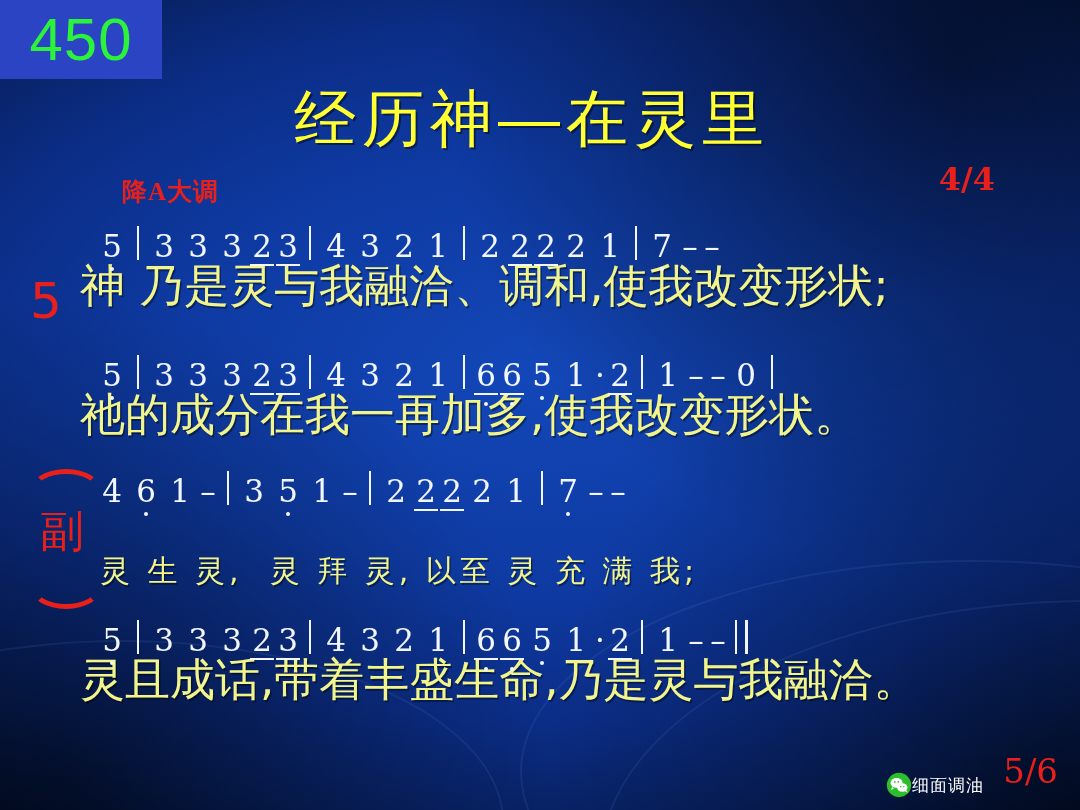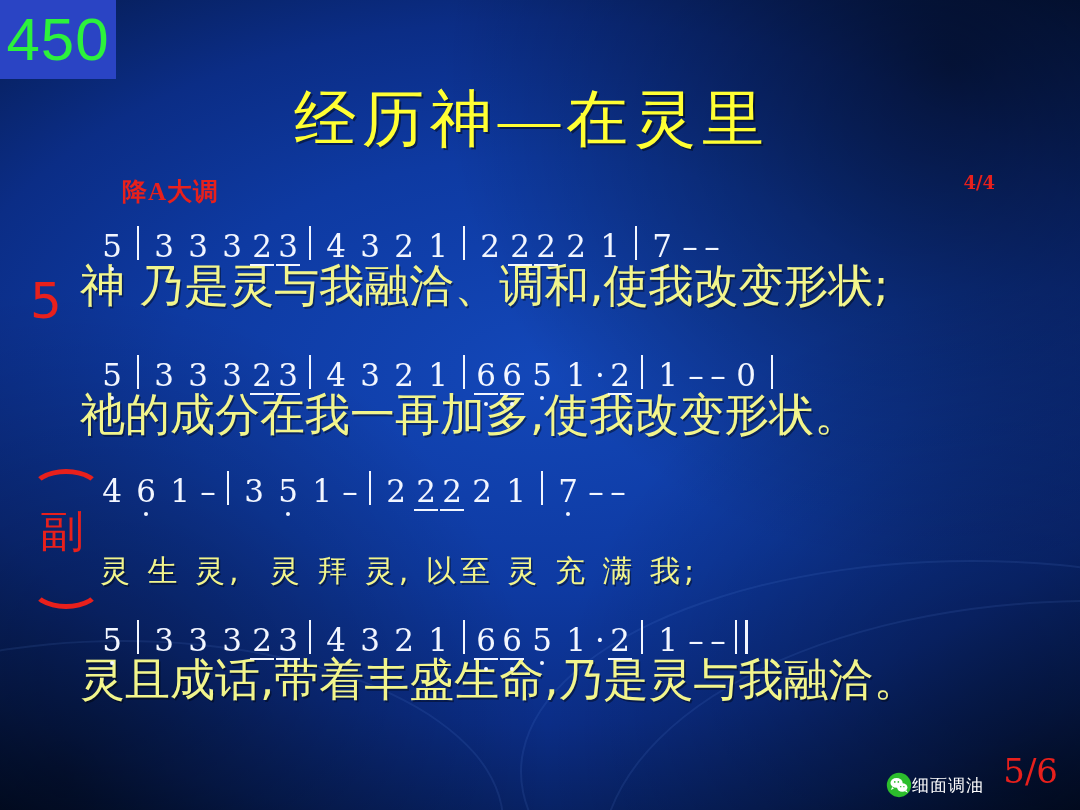--- a/index.html
+++ b/index.html
@@ -34,21 +34,21 @@
     pointer-events: none;
     border: 2px solid rgba(120,170,255,0.10);
     border-radius: 50%;
     background: transparent;
   }
 
   
   #hymn-number-badge {
     position: absolute;
     left: 0; top: 0;
-    width: 116px; height: 79px;
+    width: 162px; height: 79px;
     background: #2a44c4;
     display: flex;
     align-items: center;
     justify-content: center;
     z-index: 6;
   }
   #hymn-number-badge .num {
     color: #2cf23c;
     font-size: 60px;
     line-height: 1;
@@ -58,42 +58,42 @@
 
   
   #song-title {
     position: absolute;
     left: 0; right: 16px; top: 88px;
     text-align: center;
     color: #ffff33;
     font-size: 62px;
     line-height: 1;
     letter-spacing: 6px;
-    font-family: Liberation Serif, serif;
+    font-family: Liberation Sans, sans-serif;
     font-weight: 500;
     text-shadow: 2px 2px 0 rgba(0,0,0,0.45);
     z-index: 5;
   }
 
   
   #key-signature {
     position: absolute;
     left: 122px; top: 175px;
     color: #e8201c;
     font-size: 25px;
     font-weight: bold;
     letter-spacing: 1px;
     font-family: Liberation Serif, serif;
     z-index: 5;
   }
   #time-signature {
     position: absolute;
-    right: 85px; top: 172px;
-    color: #e8201c;
-    font-size: 18px;
+    right: 85px; top: 160px;
+    color: #e8201c;
+    font-size: 32px;
     font-weight: bold;
     font-family: "DejaVu Serif", "Liberation Serif", serif;
     z-index: 5;
   }
 
   
   #score {
     position: absolute;
     left: 0; right: 0; top: 216px;
     z-index: 4;

